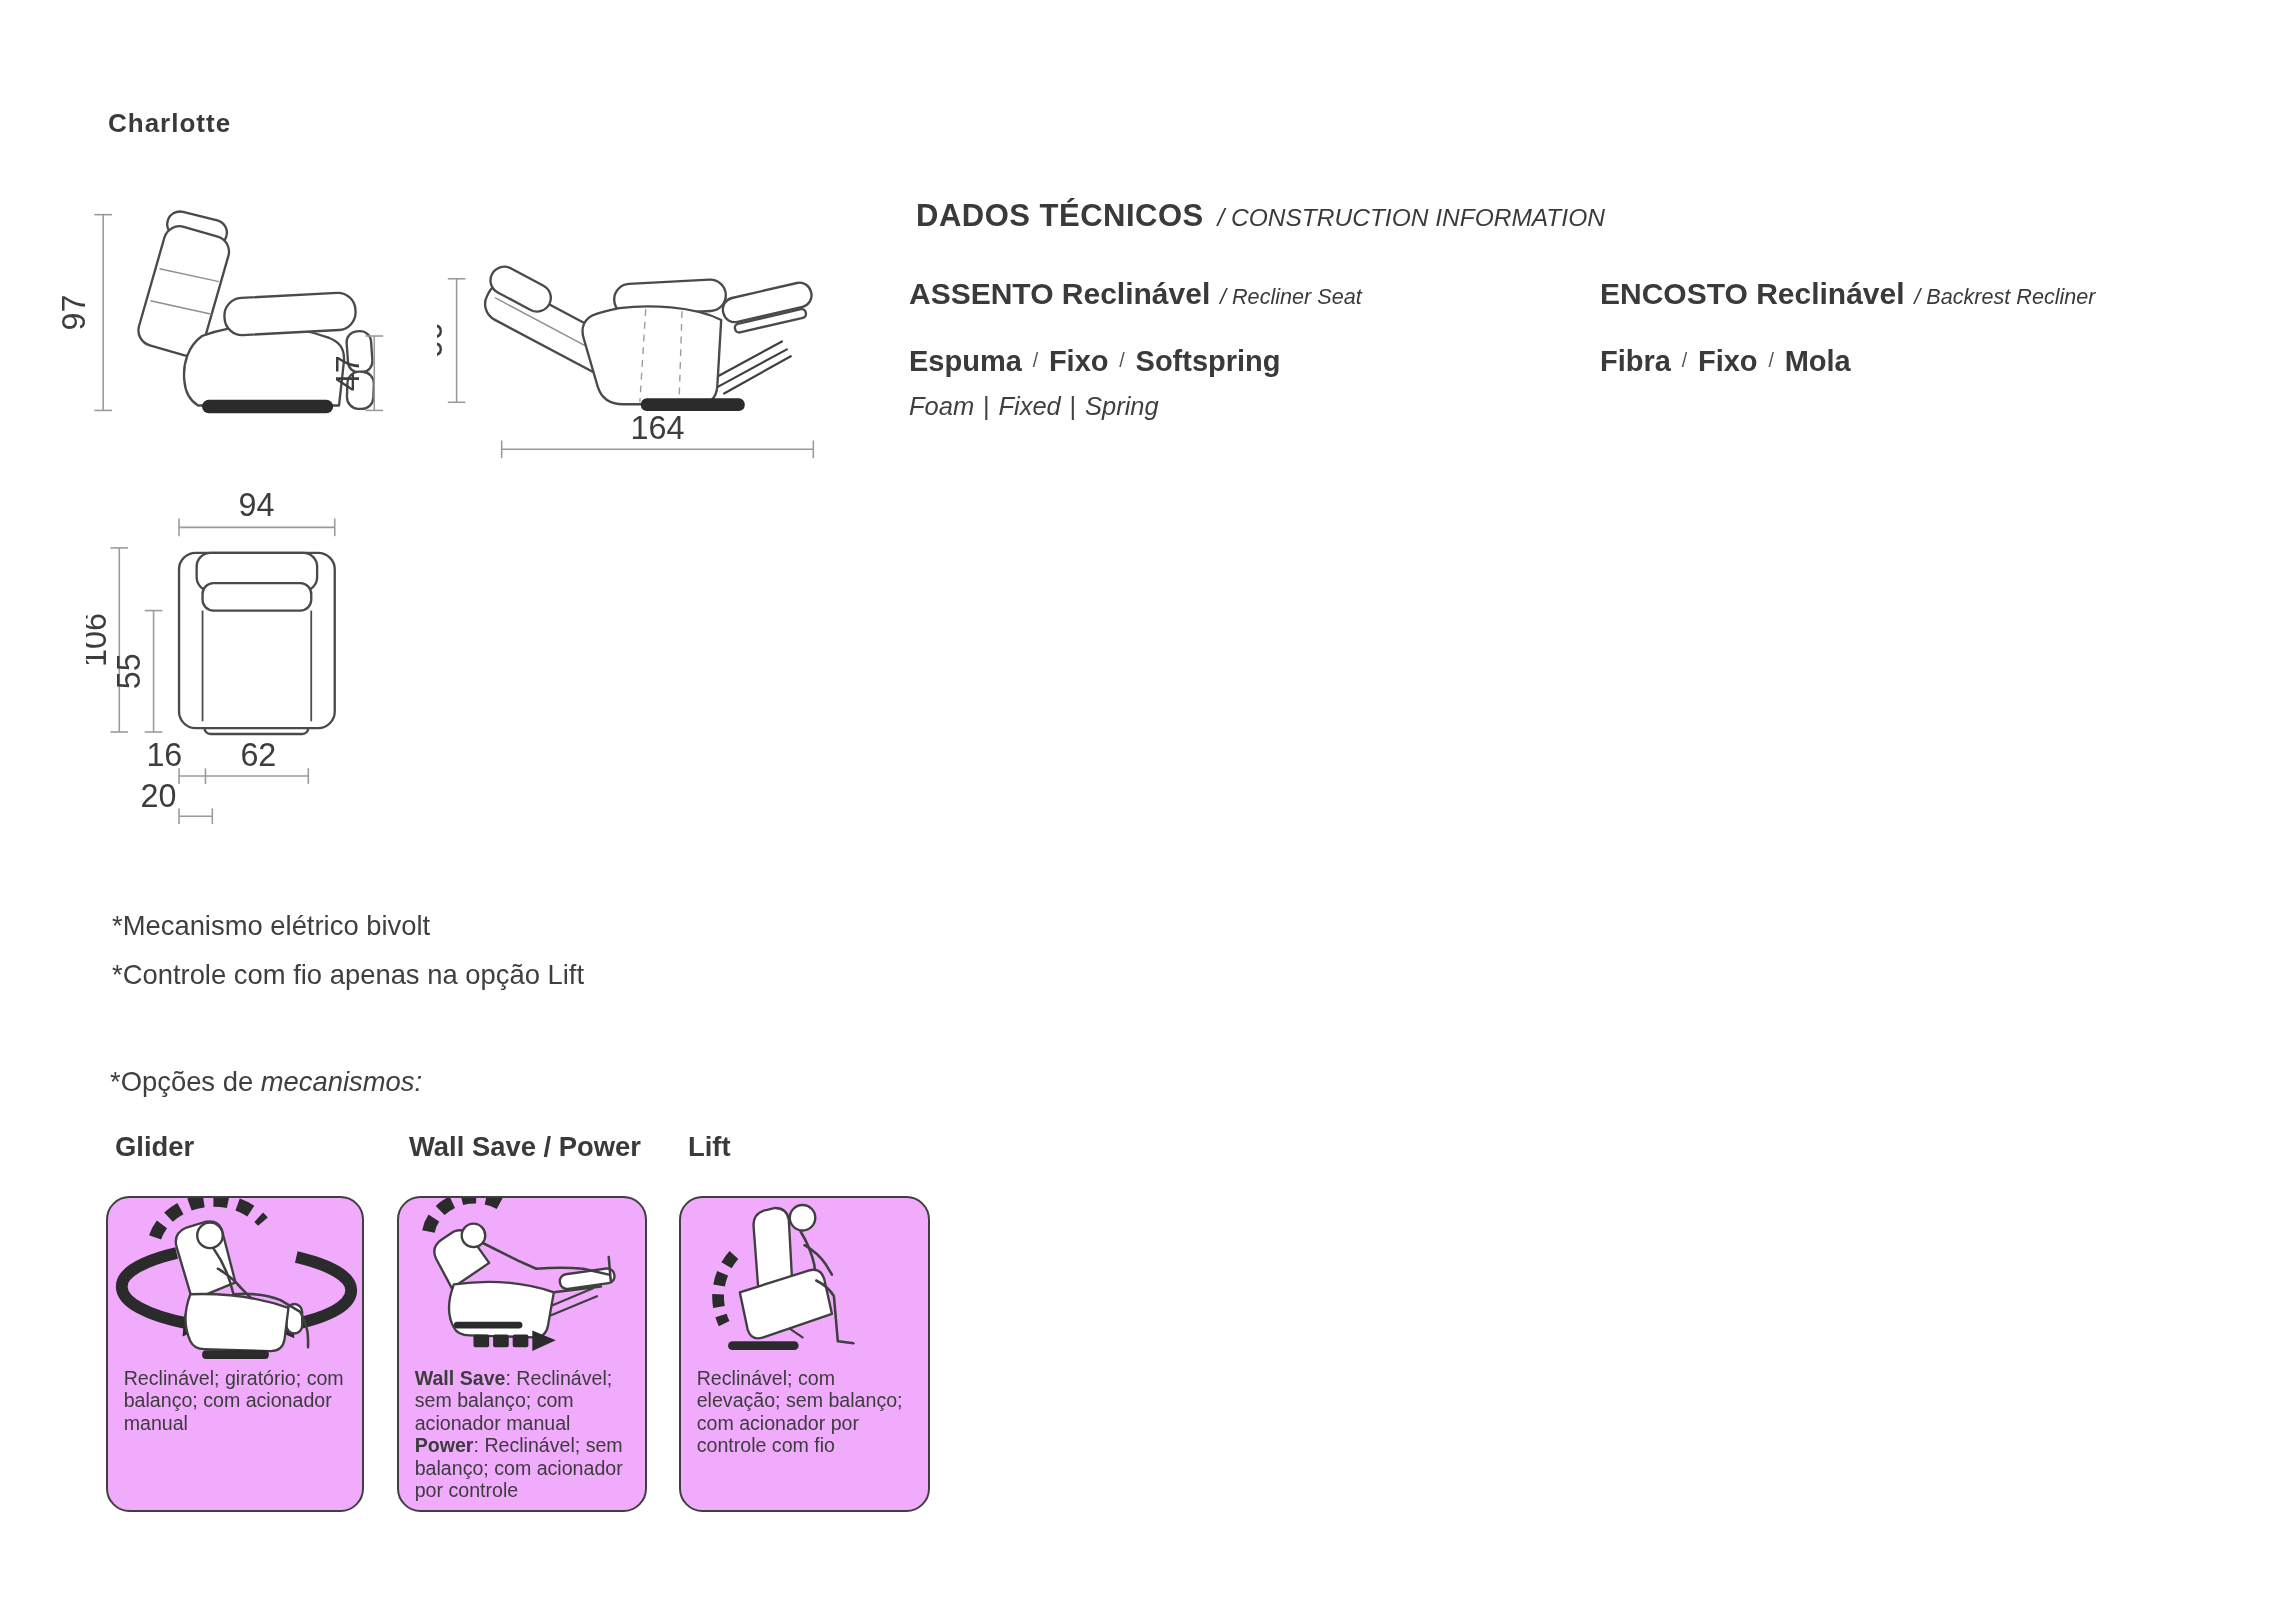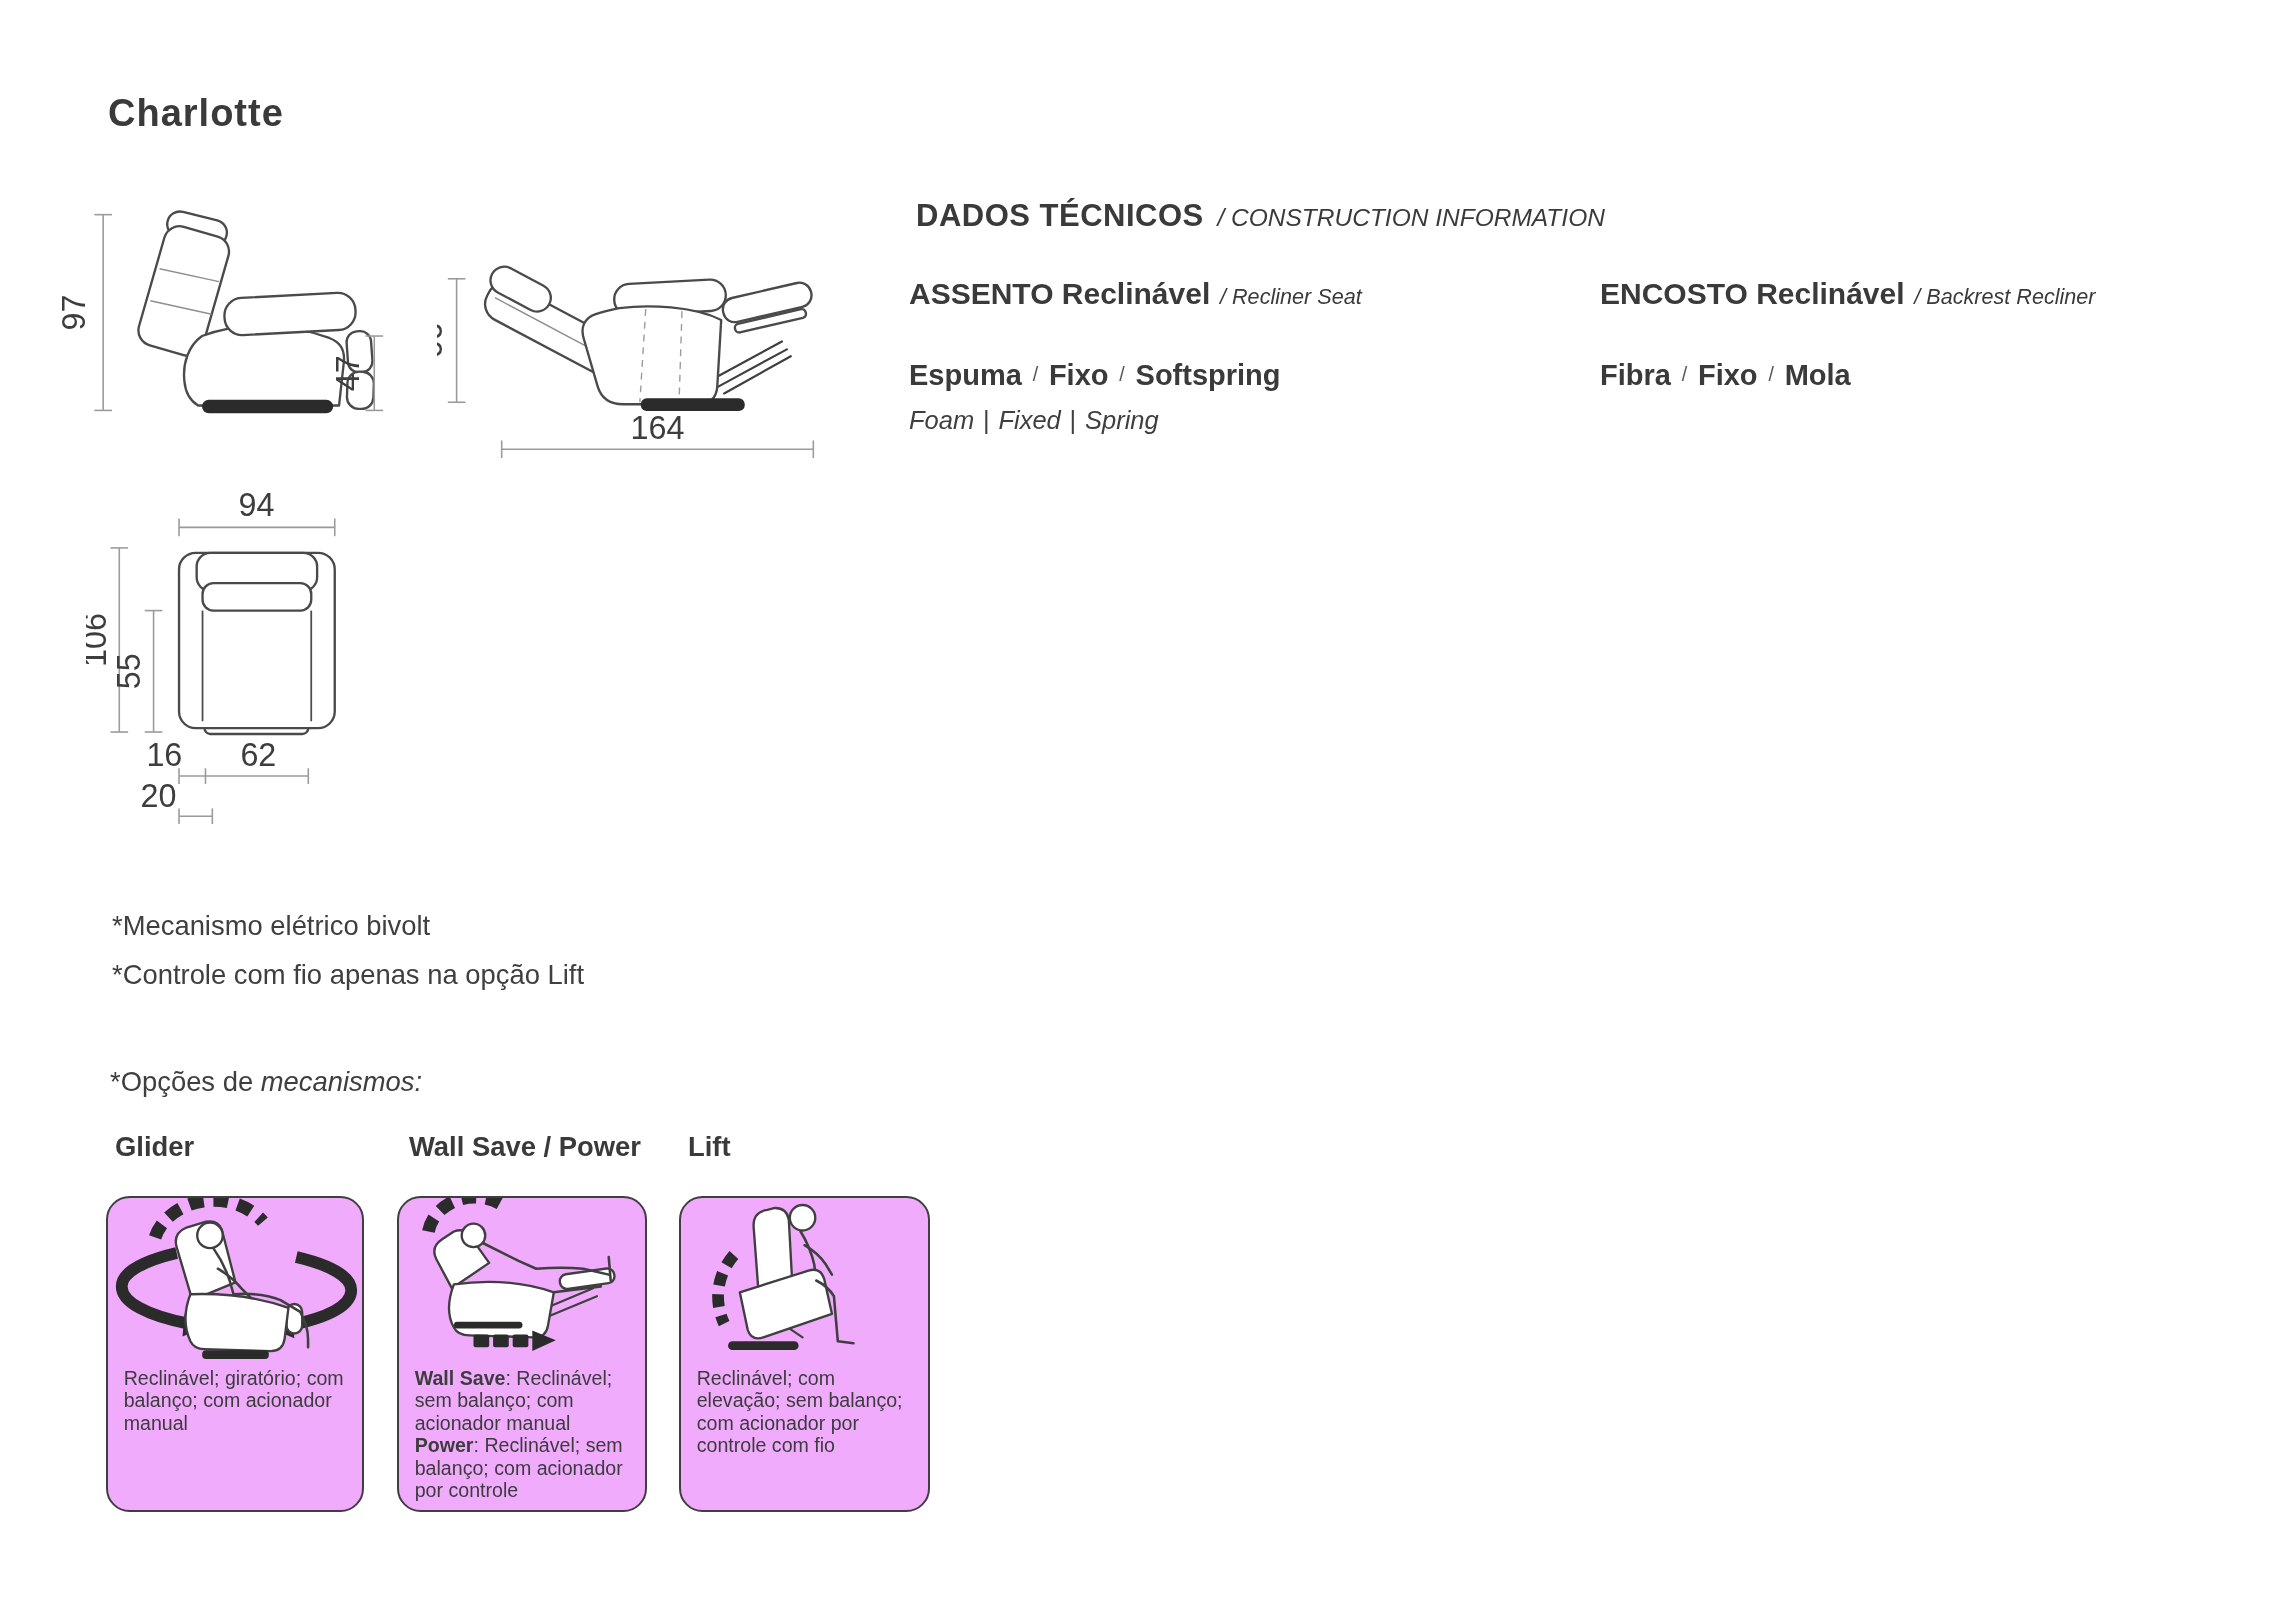--- a/index.html
+++ b/index.html
@@ -1,39 +1,39 @@
 <!DOCTYPE html>
 <html><head>
 <meta charset="utf-8">
 <style>
   * { margin:0; padding:0; box-sizing:border-box; }
   html,body { background:#ffffff; }
   body { font-family:"Liberation Sans", sans-serif; color:#3d3d3d; }
   .canvas { position:relative; width:2292px; height:1620px; background:#fff; overflow:hidden; }
 
-  .page-title { position:absolute; left:108px; top:92px; font-size:38px; font-weight:700;
+  .page-title { position:absolute; left:108px; top:108px; font-size:26px; font-weight:700;
                 letter-spacing:1px; color:#3a3a3a; }
 
   .drw { position:absolute; }
   .dim   { stroke:#9a9a9a; stroke-width:1.6; }
   .dimtxt{ fill:#3d3d3d; font-size:33px; font-family:"Liberation Sans",sans-serif; }
   .line  { fill:#ffffff; stroke:#4a4a4a; stroke-width:2.4; stroke-linejoin:round; }
   .seam  { fill:none; stroke:#8f8f8f; stroke-width:1.4; }
   .seamd { fill:none; stroke:#9b9b9b; stroke-width:1.4; stroke-dasharray:7 6; }
   .thin  { stroke:#4a4a4a; stroke-width:1.8; }
   .dark  { fill:#2b2b2b; stroke:none; }
 
   .dados { position:absolute; left:916px; top:198px; white-space:nowrap; }
   .dados-t { font-size:31px; font-weight:700; color:#3a3a3a; letter-spacing:0.5px; }
   .dados-s { font-size:24.5px; font-style:italic; margin-left:13.7px; color:#3a3a3a; }
 
   .spec-col { position:absolute; top:277px; width:637px; }
   .spec-title { font-size:30px; font-weight:700; color:#3a3a3a; }
   .spec-sub   { font-size:21.6px; font-style:italic; margin-left:9.8px; color:#3a3a3a; }
-  .feat-row   { margin-top:48px; font-size:29px; font-weight:700; color:#3a3a3a; }
+  .feat-row   { margin-top:34px; font-size:29px; font-weight:700; color:#3a3a3a; }
   .fsep { font-size:19.6px; font-weight:400; color:#555; margin:0 10.8px; position:relative; top:-3.9px; }
   .feat-en-row { margin-top:13.7px; font-size:25.5px; font-style:italic; color:#3f3f3f; }
   .psep { margin:0 8.8px; font-style:normal; }
 
   .notes { position:absolute; left:112px; top:910px; font-size:27.4px; color:#3f3f3f; }
   .notes div + div { margin-top:16.7px; }
 
   .mech-head { position:absolute; left:110px; top:1066px; font-size:27.4px; color:#3f3f3f; }
   .mech-head em { font-style:italic; }
 

